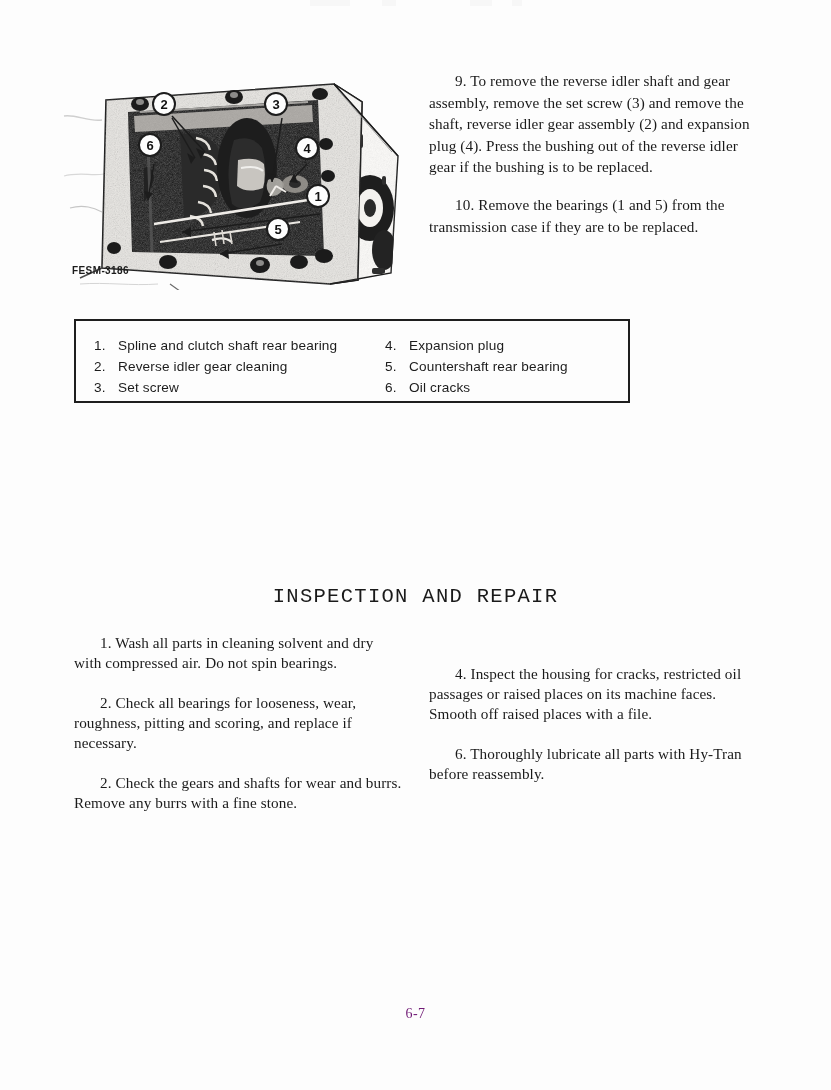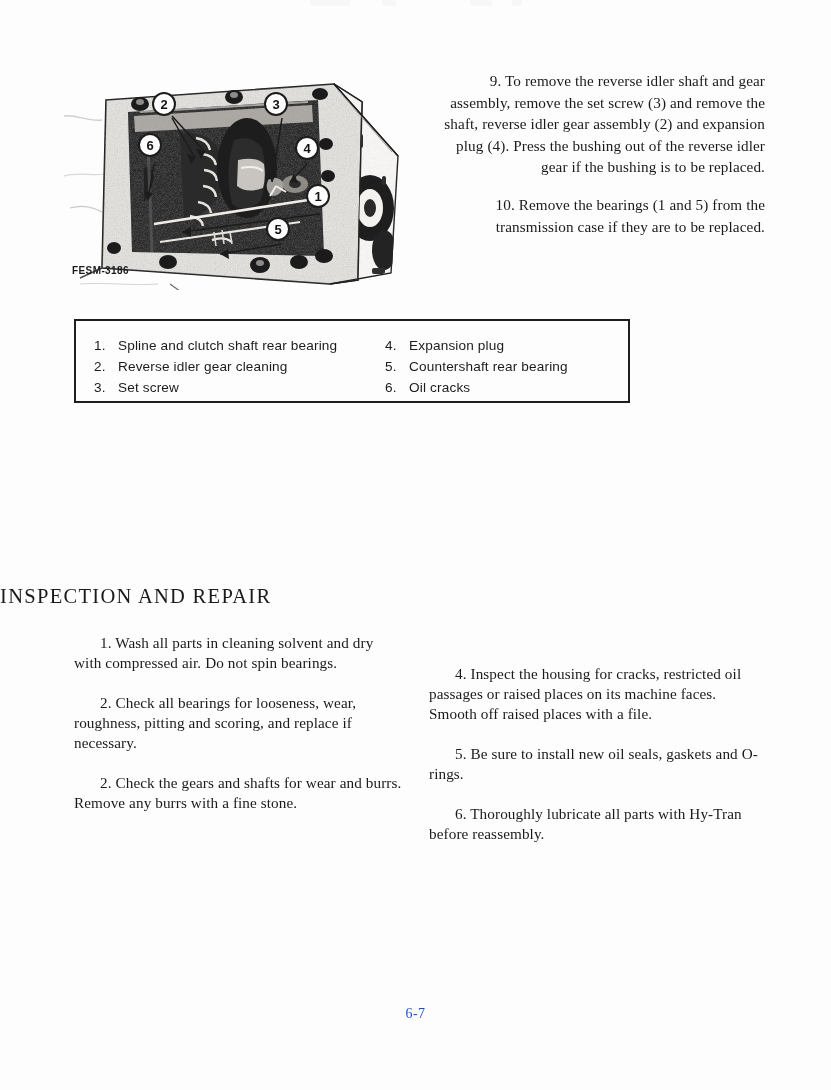--- a/index.html
+++ b/index.html
@@ -53,21 +53,21 @@
     position: absolute;
     left: 429px;
     top: 70px;
     width: 336px;
   }
   .instr-col p {
     margin: 0 0 16px 0;
     font-size: 15.2px;
     line-height: 21.6px;
     text-indent: 26px;
-    text-align: right;
+    text-align: left;
     letter-spacing: .1px;
   }
 
   
   .legend-box {
     position: absolute;
     left: 74px;
     top: 319px;
     width: 556px;
     height: 84px;
@@ -96,22 +96,22 @@
     width: 24px;
     flex: none;
   }
 
   
   .section-heading {
     position: absolute;
     left: 0;
     top: 585px;
     width: 831px;
-    text-align: left;
-    font-family: Liberation Serif, serif;
+    text-align: center;
+    font-family: Liberation Mono, monospace;
     font-size: 20.5px;
     letter-spacing: 1.3px;
     color: #1a1a1a;
   }
 
   
   .body-col {
     position: absolute;
     top: 633px;
     width: 330px;
@@ -128,21 +128,21 @@
 
   
   .folio {
     position: absolute;
     left: 0;
     top: 1006px;
     width: 831px;
     text-align: center;
     font-size: 14px;
     letter-spacing: .5px;
-    color: #1d4ed8;
+    color: #701a75;
   }
 </style>
 </head>
 <body>
 
 <div class="page">
 
   <div class="scan-artifact" style="left:310px;width:40px;"></div>
   <div class="scan-artifact" style="left:382px;width:14px;"></div>
   <div class="scan-artifact" style="left:470px;width:22px;"></div>
@@ -370,19 +370,18 @@
   <div class="section-heading">INSPECTION AND REPAIR</div>
 
   <div class="body-col left">
     <p>1.  Wash all parts in cleaning solvent and dry with compressed air.  Do not spin bearings.</p>
     <p>2.  Check all bearings for looseness, wear, roughness, pitting and scoring, and replace if necessary.</p>
     <p>2.  Check the gears and shafts for wear and burrs.  Remove any burrs with a fine stone.</p>
   </div>
 
   <div class="body-col right">
     <p>4.  Inspect the housing for cracks, restricted oil passages or raised places on its machine faces.  Smooth off raised places with a file.</p>
-    <p>5.  Be sure to install new oil seals, gaskets and O-rings.</p>
     <p>6.  Thoroughly lubricate all parts with Hy-Tran before reassembly.</p>
   </div>
 
   <div class="folio">6-7</div>
 
 </div>
 
 </body></html>

